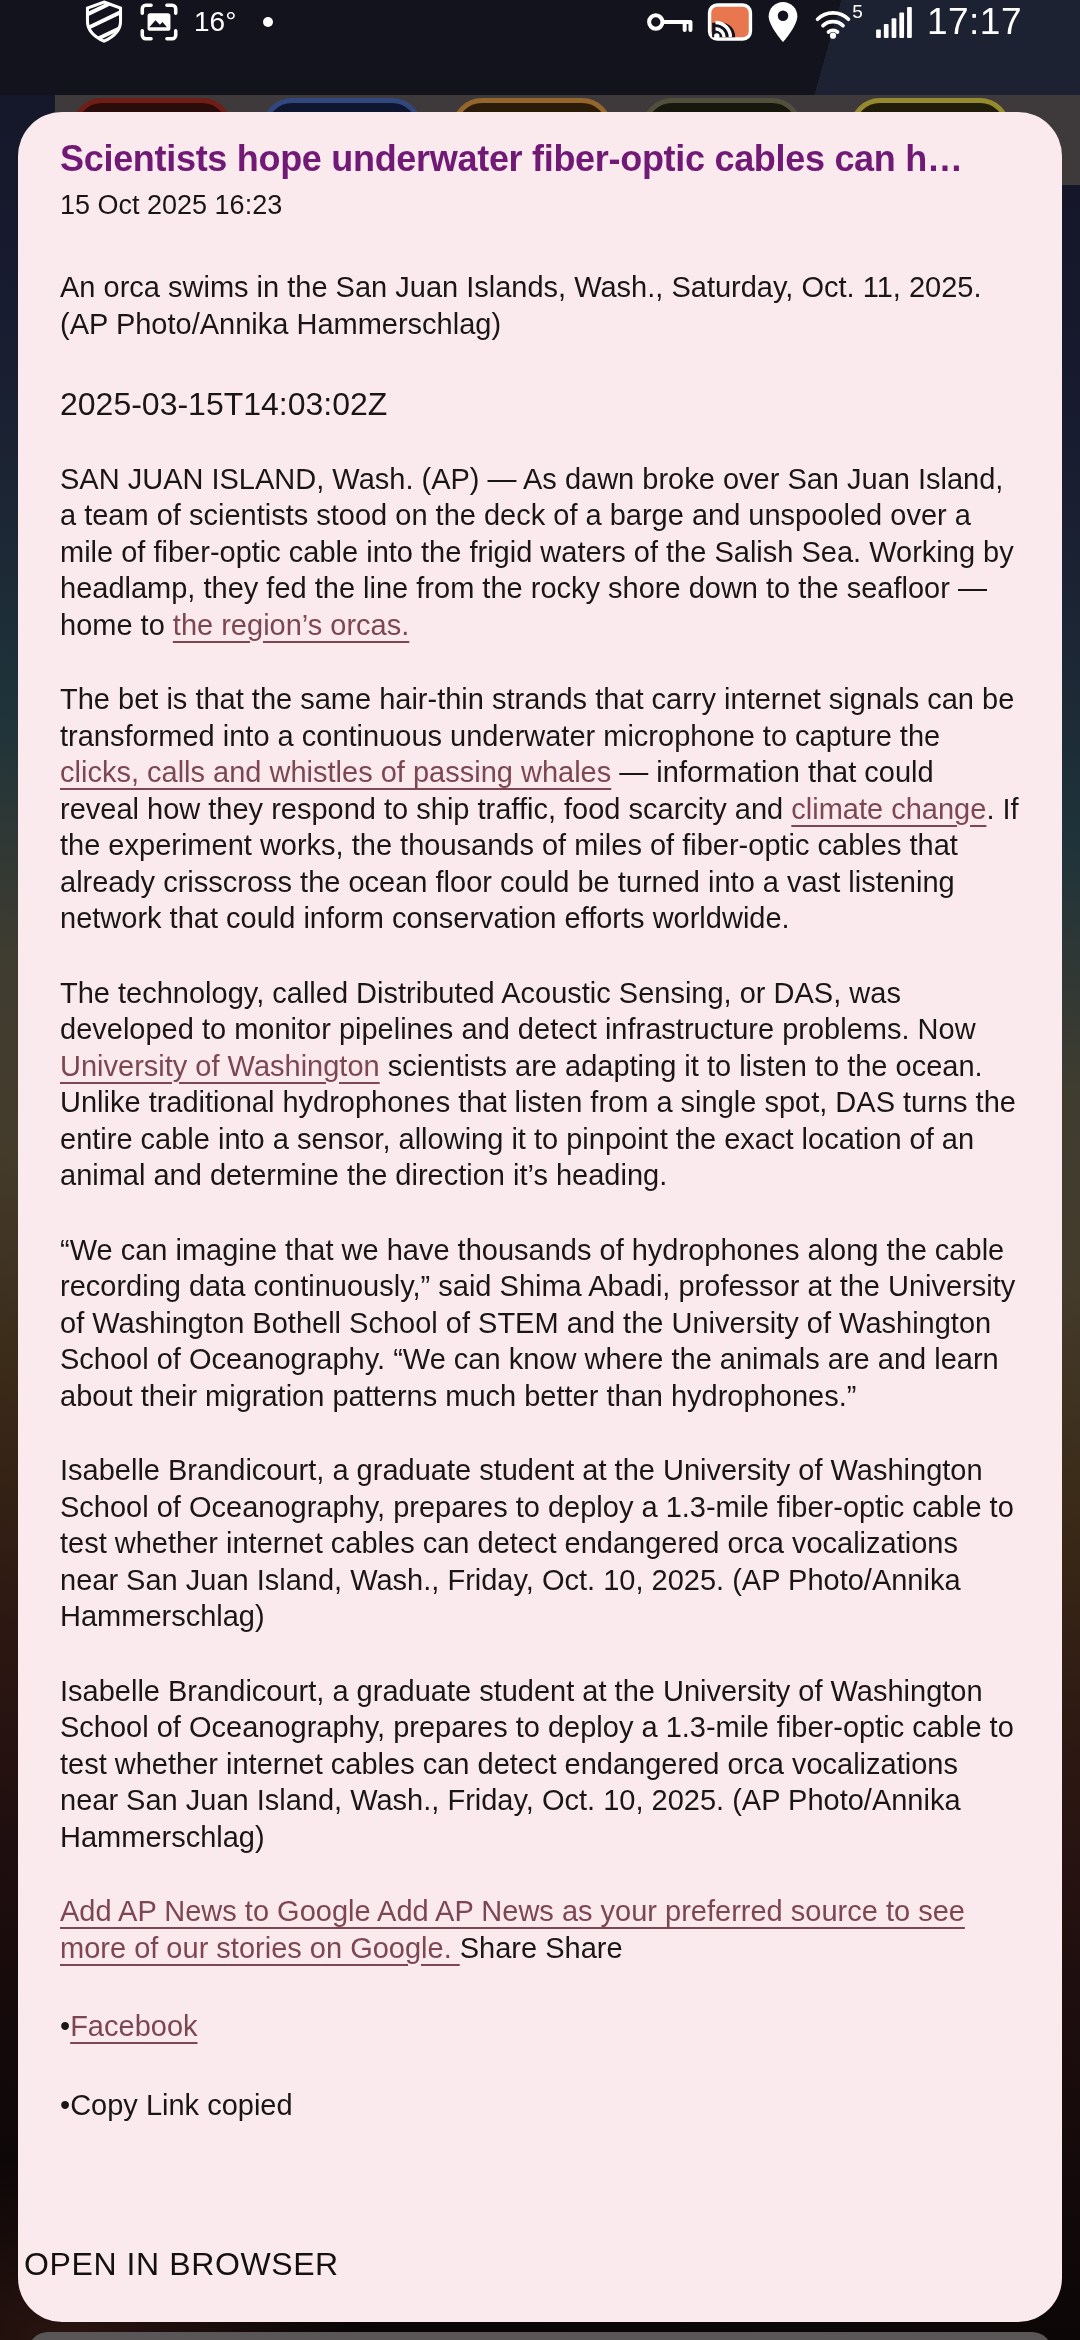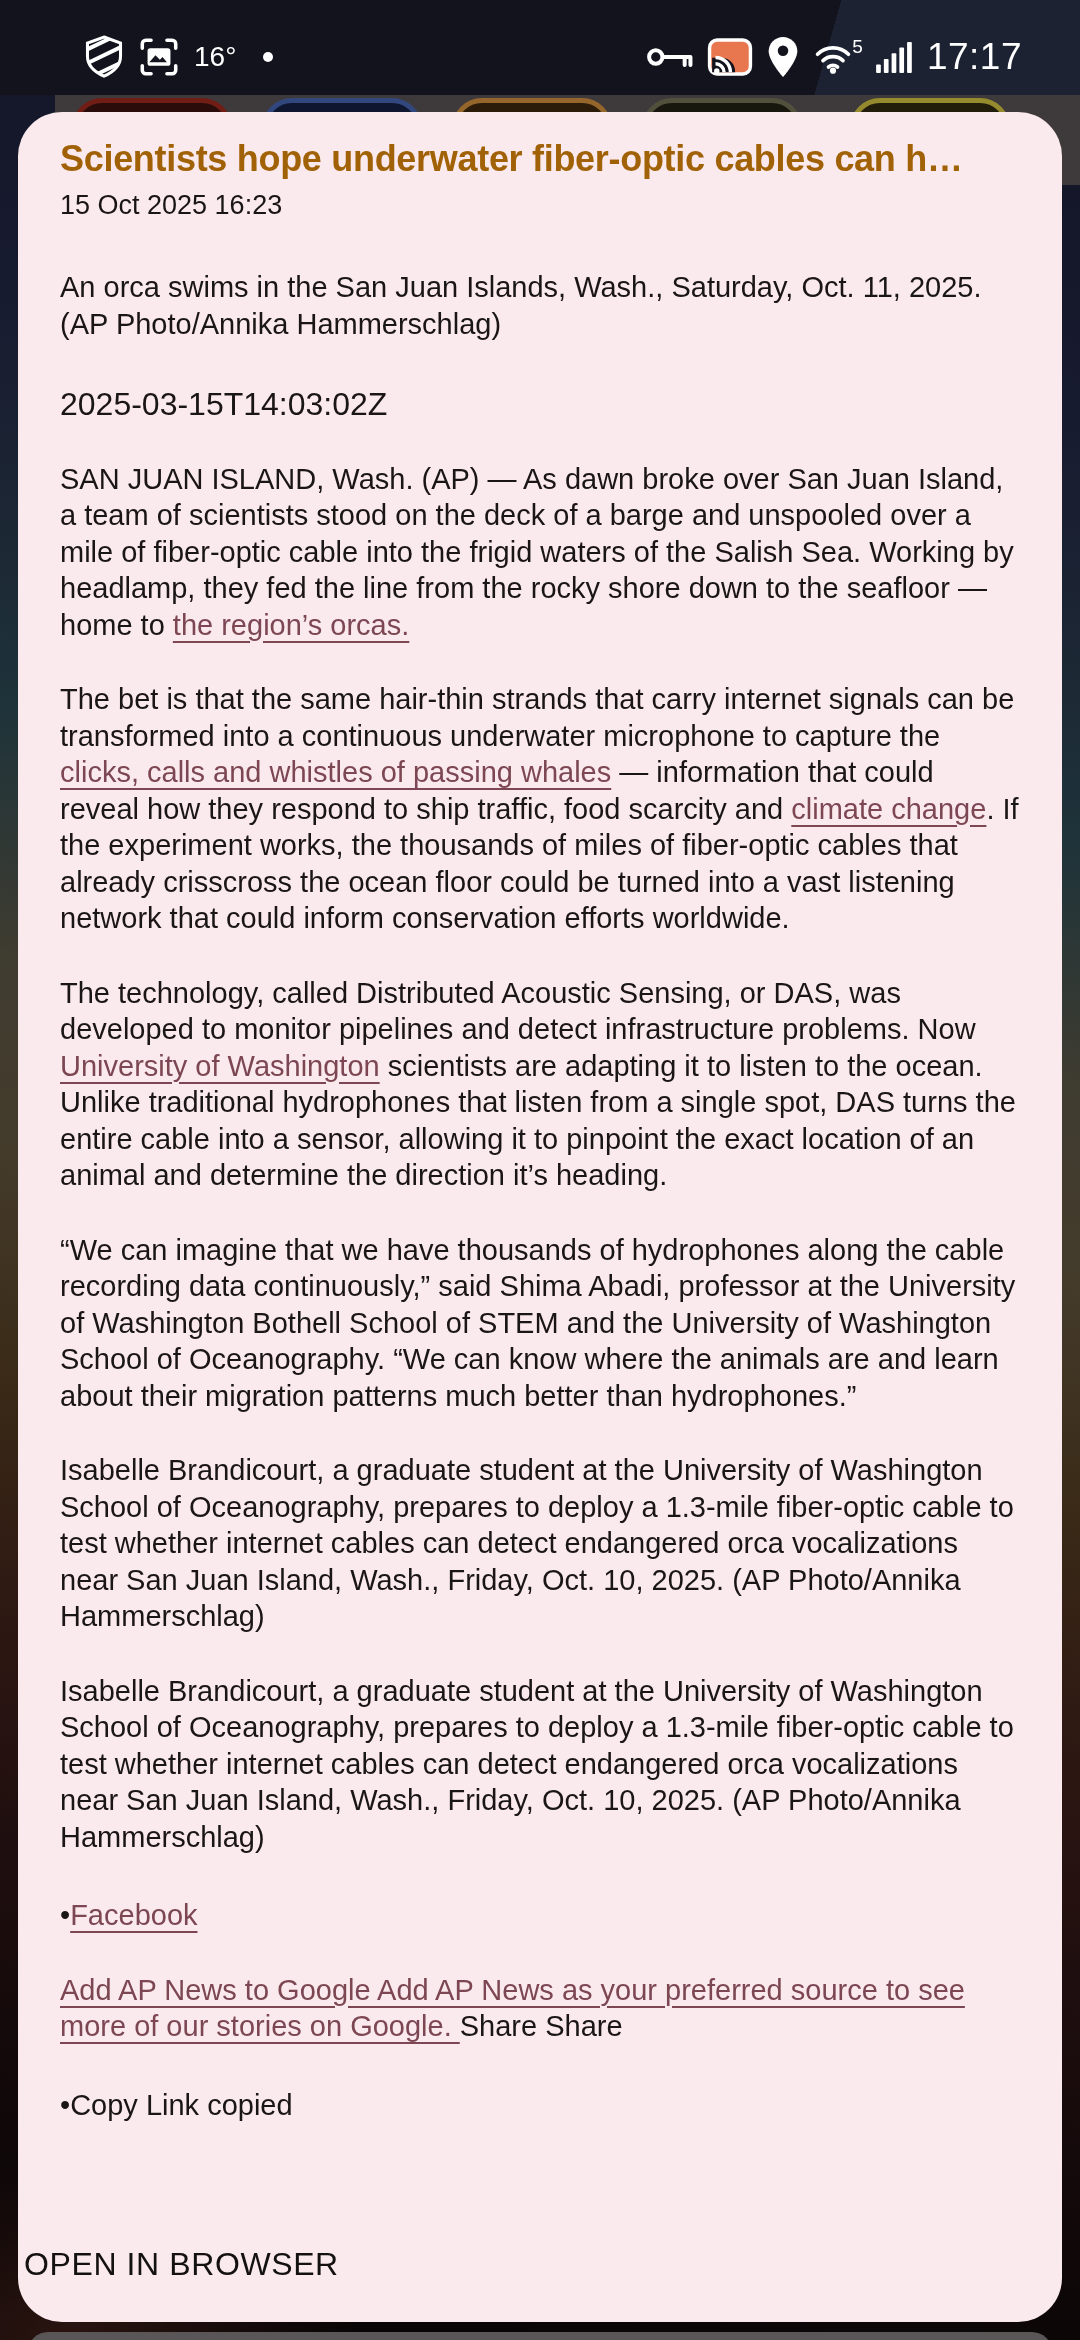--- a/index.html
+++ b/index.html
@@ -15,41 +15,41 @@
       radial-gradient(420px 260px at 6% 100%, #2a1410 0%, rgba(42,20,16,0) 70%),
       linear-gradient(187deg,
         #121425 0%, #15172a 10%, #181c30 18%, #1c2634 26%,
         #1e333a 34%, #3f3c30 44%, #443b2b 52%, #3a2a17 61%,
         #2d1712 71%, #1f0e0f 80%, #110809 90%, #060405 100%);
   }
   
   .statusbar{
     position:absolute;top:0;left:0;width:1080px;height:95px;z-index:5;
     background:linear-gradient(106deg,#13131e 76%,#1d2232 76%);
-    display:flex;align-items:flex-end;justify-content:space-between;
-    padding:0 58px 16px 84px;box-sizing:border-box;color:#fff;
+    display:flex;align-items:flex-start;justify-content:space-between;
+    padding:0 58px 9px 84px;box-sizing:border-box;color:#fff;
   }
   .sb-group{display:flex;align-items:center;gap:13px;}
   .sb-temp{font-size:28px;}
   .sb-dot{width:10px;height:10px;border-radius:50%;background:#fff;margin-left:14px;}
   .sb-time{font-size:37px;font-weight:400;letter-spacing:0.5px;}
   .wifi-wrap{display:flex;align-items:flex-start;}
   .wifi5{font-size:19px;line-height:19px;margin:-2px 0 0 -1px;}
   
   .behind-strip{position:absolute;top:95px;left:55px;right:0;height:90px;background:#3e3a3b;z-index:1;}
   .app-icon{position:absolute;top:98px;height:110px;width:150px;border-radius:30px;border-style:solid;border-width:5px;z-index:2;}
   
   .card{
     position:absolute;left:18px;top:112px;width:1044px;height:2210px;z-index:3;
     background:var(--card-background,#fbeaed);border-radius:44px;
     padding:26px 42px 0;box-sizing:border-box;
   }
   .content{height:2056px;overflow:hidden;}
   .title{
-    font-size:36px;font-weight:700;color:#a16207;letter-spacing:-0.3px;
+    font-size:36px;font-weight:700;color:#701a75;letter-spacing:-0.3px;
     white-space:nowrap;overflow:hidden;
   }
   .pubdate{font-size:27px;margin-top:10px;color:#191515;}
   .para{font-size:29px;line-height:36.5px;margin:38px 0 0;color:var(--text,#1b1616);}
   .para-caption{margin-top:48px;}
   .para-timestamp{font-size:32px;margin-top:44px;}
   .para-bullet{margin-top:42px;}
   .para a{
     color:var(--link,#7c4753);text-decoration:underline;
     text-decoration-thickness:2px;text-underline-offset:6px;margin-top:27px;
@@ -163,21 +163,21 @@
     <div class="pubdate">15 Oct 2025 16:23</div>
     <div id="article-body">
         <p class="para para-caption"><span>An orca swims in the San Juan Islands, Wash., Saturday, Oct. 11, 2025. (AP Photo/Annika Hammerschlag)</span></p>
         <p class="para para-timestamp"><span>2025-03-15T14:03:02Z</span></p>
         <p class="para para-body"><span>SAN JUAN ISLAND, Wash. (AP) — As dawn broke over San Juan Island, a team of scientists stood on the deck of a barge and unspooled over a mile of fiber-optic cable into the frigid waters of the Salish Sea. Working by headlamp, they fed the line from the rocky shore down to the seafloor — home to </span><a href="#">the region’s orcas.</a></p>
         <p class="para para-body"><span>The bet is that the same hair-thin strands that carry internet signals can be transformed into a continuous underwater microphone to capture the </span><a href="#">clicks, calls and whistles of passing whales</a><span> — information that could reveal how they respond to ship traffic, food scarcity and </span><a href="#">climate change</a><span>. If the experiment works, the thousands of miles of fiber-optic cables that already crisscross the ocean floor could be turned into a vast listening network that could inform conservation efforts worldwide.</span></p>
         <p class="para para-body"><span>The technology, called Distributed Acoustic Sensing, or DAS, was developed to monitor pipelines and detect infrastructure problems. Now </span><a href="#">University of Washington</a><span> scientists are adapting it to listen to the ocean. Unlike traditional hydrophones that listen from a single spot, DAS turns the entire cable into a sensor, allowing it to pinpoint the exact location of an animal and determine the direction it’s heading.</span></p>
         <p class="para para-body"><span>“We can imagine that we have thousands of hydrophones along the cable recording data continuously,” said Shima Abadi, professor at the University of Washington Bothell School of STEM and the University of Washington School of Oceanography. “We can know where the animals are and learn about their migration patterns much better than hydrophones.”</span></p>
         <p class="para para-body"><span>Isabelle Brandicourt, a graduate student at the University of Washington School of Oceanography, prepares to deploy a 1.3-mile fiber-optic cable to test whether internet cables can detect endangered orca vocalizations near San Juan Island, Wash., Friday, Oct. 10, 2025. (AP Photo/Annika Hammerschlag)</span></p>
         <p class="para para-body"><span>Isabelle Brandicourt, a graduate student at the University of Washington School of Oceanography, prepares to deploy a 1.3-mile fiber-optic cable to test whether internet cables can detect endangered orca vocalizations near San Juan Island, Wash., Friday, Oct. 10, 2025. (AP Photo/Annika Hammerschlag)</span></p>
+        <p class="para para-links"><a href="#">Add AP News to Google Add AP News as your preferred source to see more of our stories on Google. </a><span>Share Share</span></p>
         <p class="para para-bullet"><span>•</span><a href="#">Facebook </a></p>
-        <p class="para para-links"><a href="#">Add AP News to Google Add AP News as your preferred source to see more of our stories on Google. </a><span>Share Share</span></p>
         <p class="para para-bullet"><span>•Copy Link copied</span></p>
       </div>
   </div>
   <button class="open-browser">OPEN IN BROWSER</button>
 </div>
 
 <div class="bottom-sheet"></div>
 
 </body></html>

